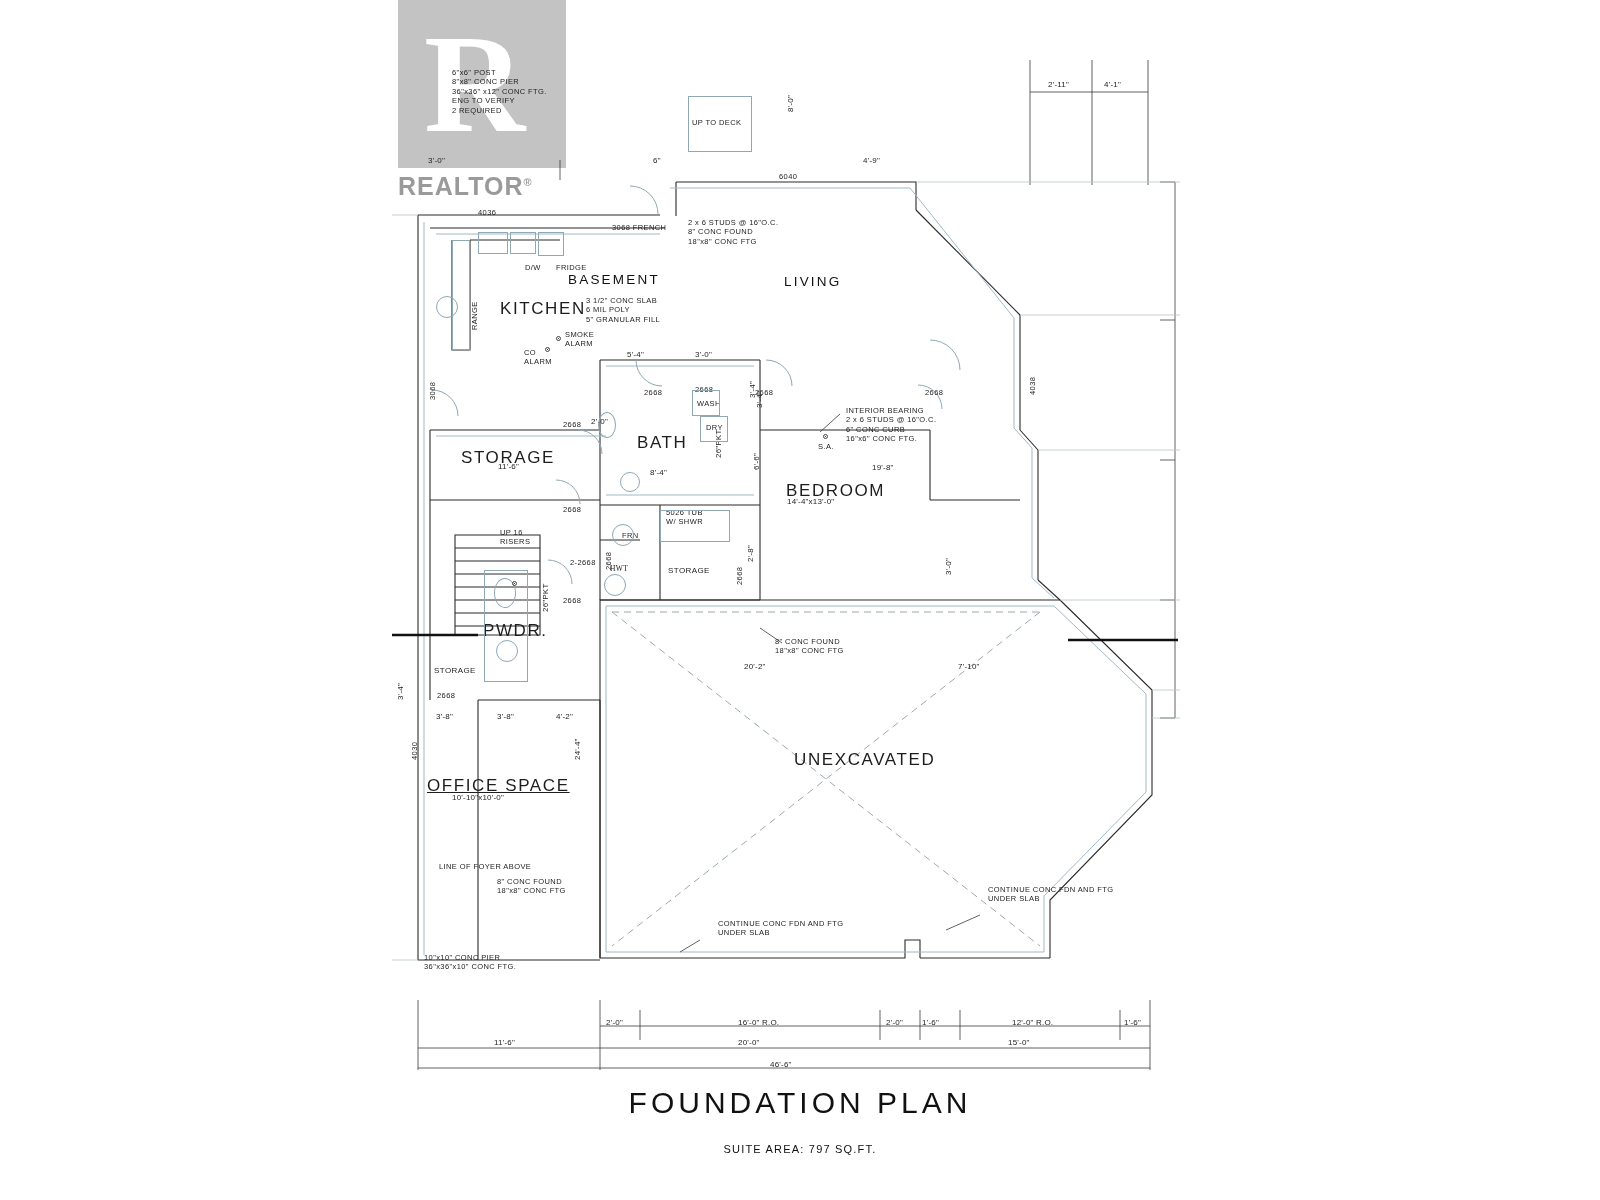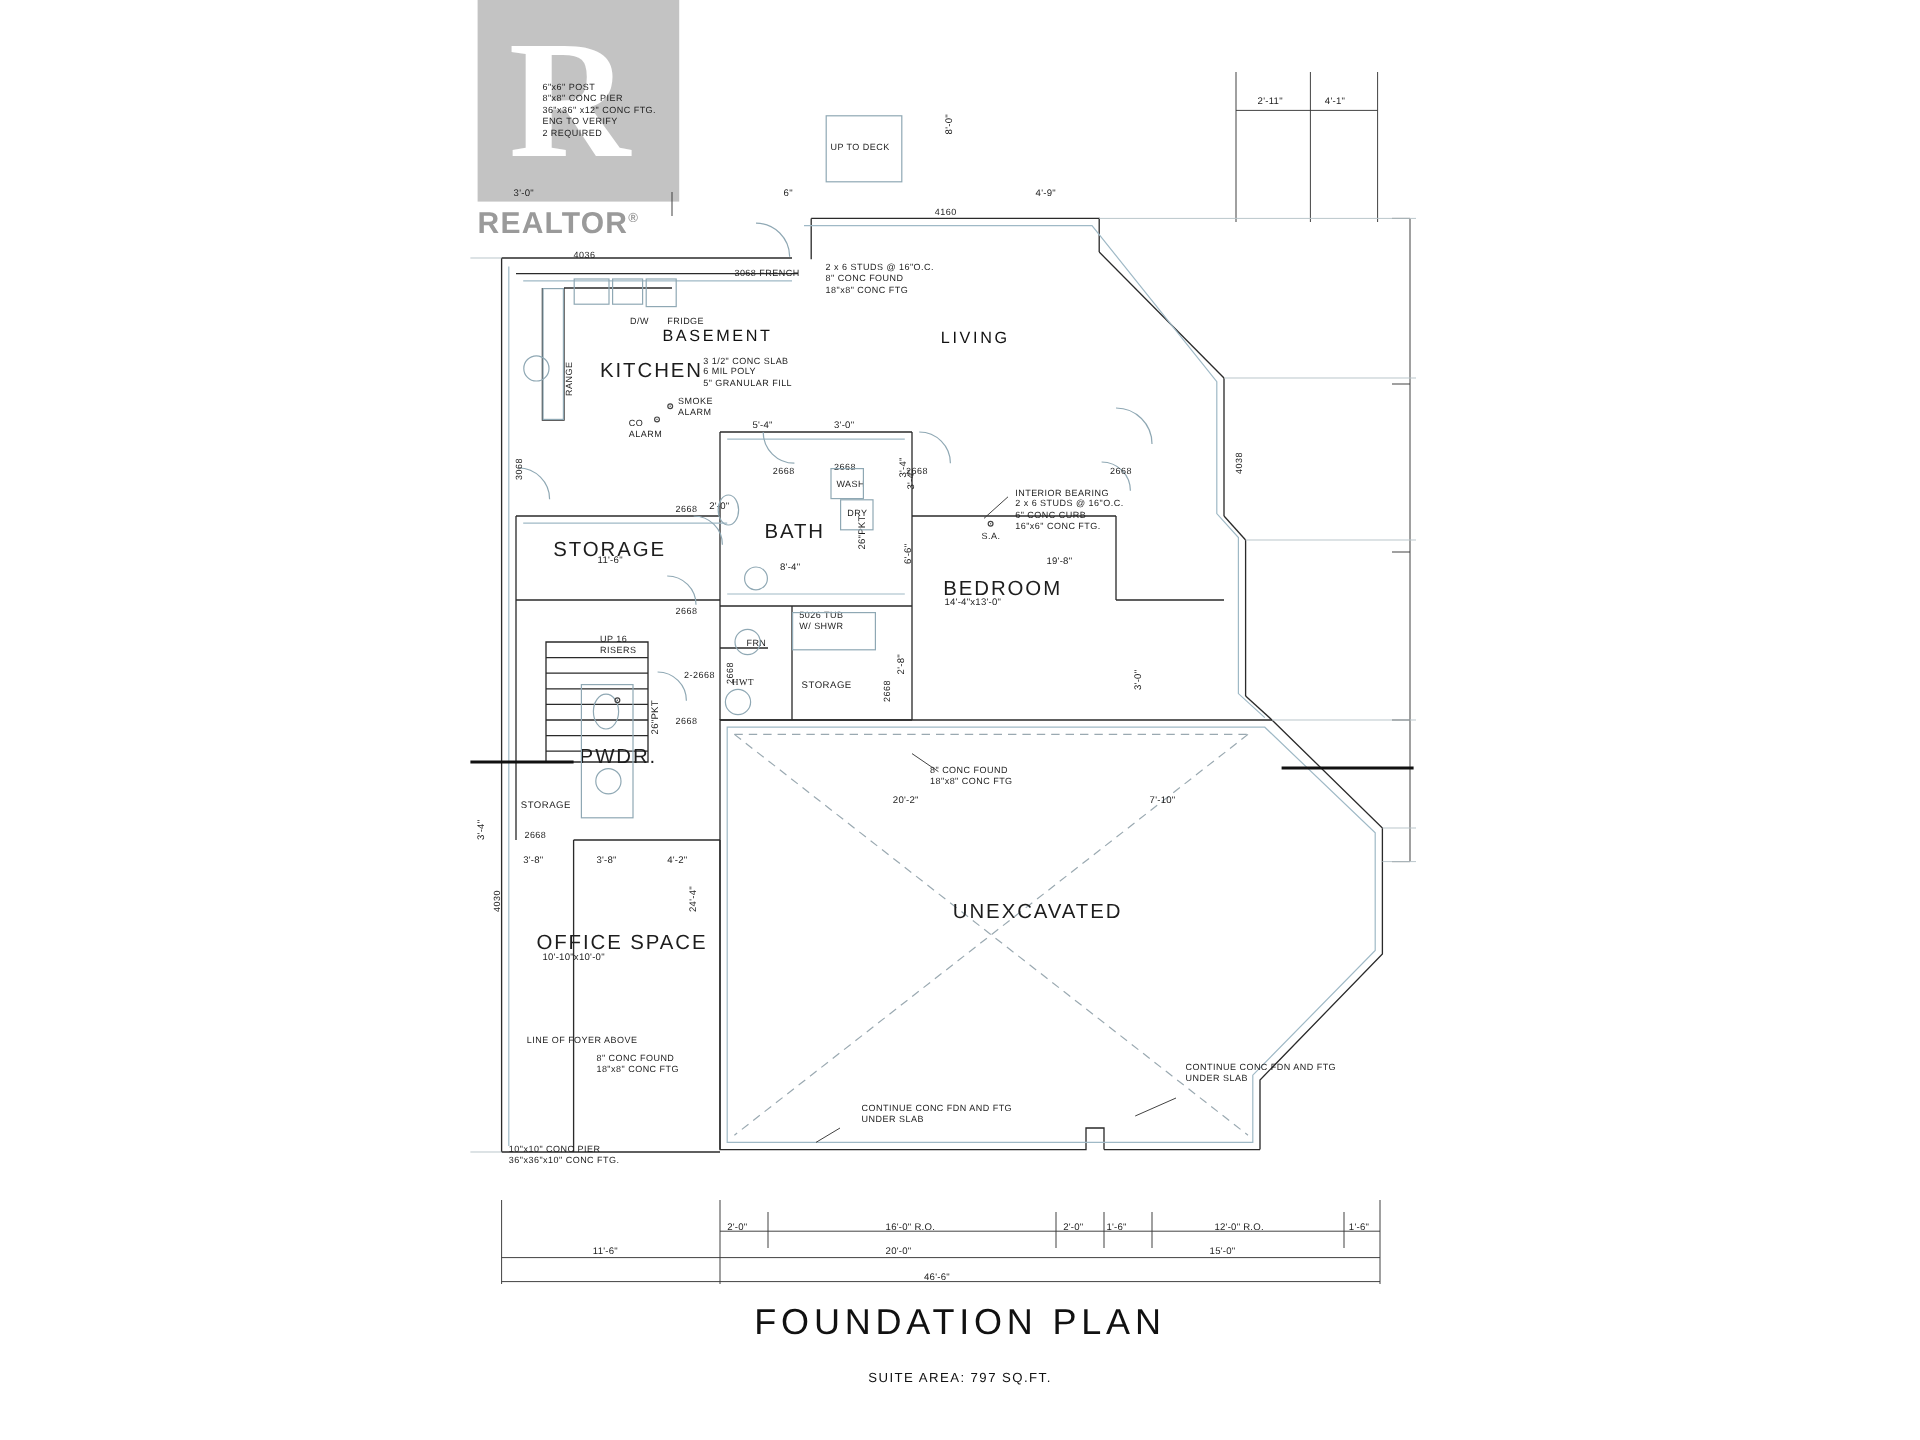--- a/index.html
+++ b/index.html
@@ -259,33 +259,33 @@
       <path d="M 1020 315 L 1180 315"></path>
       <path d="M 1038 450 L 1180 450"></path>
       <path d="M 1060 600 L 1180 600"></path>
       <path d="M 1152 690 L 1180 690"></path>
       <path d="M 1152 718 L 1180 718"></path>
       <path d="M 418 215 L 392 215"></path>
       <path d="M 418 960 L 392 960"></path>
     </g>
   </svg>
 
-  <div class="lbl room" style="left:552px; top:272px;">BASEMENT</div>
+  <div class="lbl room" style="left:568px; top:272px;">BASEMENT</div>
   <div class="lbl room" style="left:784px; top:274px;">LIVING</div>
   <div class="lbl room-sm" style="left:500px; top:298px;">KITCHEN</div>
   <div class="lbl room-sm" style="left:461px; top:447px;">STORAGE</div>
   <div class="lbl dim" style="left:498px; top:462px;">11'-6"</div>
   <div class="lbl room-sm" style="left:637px; top:432px;">BATH</div>
   <div class="lbl dim" style="left:650px; top:468px;">8'-4"</div>
   <div class="lbl room-sm" style="left:786px; top:480px;">BEDROOM</div>
   <div class="lbl dim" style="left:787px; top:497px;">14'-4"x13'-0"</div>
   <div class="lbl small" style="left:668px; top:566px;">STORAGE</div>
   <div class="lbl room-sm" style="left:483px; top:620px;">PWDR.</div>
   <div class="lbl small" style="left:434px; top:666px;">STORAGE</div>
-  <div class="lbl room-sm" style="left:447px; top:775px;">OFFICE SPACE</div>
+  <div class="lbl room-sm" style="left:427px; top:775px;text-decoration:underline;">OFFICE SPACE</div>
   <div class="lbl dim" style="left:452px; top:793px;">10'-10"x10'-0"</div>
   <div class="lbl room-sm" style="left:794px; top:749px;">UNEXCAVATED</div>
 
   <div class="lbl tiny" style="left:452px; top:68px;">6"x6" POST
 8"x8" CONC PIER
 36"x36" x12" CONC FTG.
 ENG TO VERIFY
 2 REQUIRED</div>
   <div class="lbl tiny" style="left:692px; top:118px;">UP TO DECK</div>
   <div class="lbl tiny" style="left:688px; top:218px;">2 x 6 STUDS @ 16"O.C.
@@ -321,21 +321,21 @@
 18"x8" CONC FTG</div>
   <div class="lbl tiny" style="left:424px; top:953px;">10"x10" CONC PIER
 36"x36"x10" CONC FTG.</div>
   <div class="lbl tiny" style="left:718px; top:919px;">CONTINUE CONC FDN AND FTG
 UNDER SLAB</div>
   <div class="lbl tiny" style="left:988px; top:885px;">CONTINUE CONC FDN AND FTG
 UNDER SLAB</div>
 
   <div class="lbl tiny" style="left:478px; top:208px;">4036</div>
   <div class="lbl tiny" style="left:612px; top:223px;">3068 FRENCH</div>
-  <div class="lbl tiny" style="left:779px; top:172px;">4160</div>
+  <div class="lbl tiny" style="left:779px; top:172px;">6040</div>
   <div class="lbl tiny vert" style="left:428px; top:400px;">3068</div>
   <div class="lbl tiny" style="left:644px; top:388px;">2668</div>
   <div class="lbl tiny" style="left:695px; top:385px;">2668</div>
   <div class="lbl tiny" style="left:755px; top:388px;">2668</div>
   <div class="lbl tiny" style="left:925px; top:388px;">2668</div>
   <div class="lbl tiny" style="left:563px; top:420px;">2668</div>
   <div class="lbl tiny" style="left:563px; top:505px;">2668</div>
   <div class="lbl tiny vert" style="left:604px; top:570px;">2668</div>
   <div class="lbl tiny vert" style="left:735px; top:585px;">2668</div>
   <div class="lbl tiny" style="left:570px; top:558px;text-align:center;">2-2668</div>

